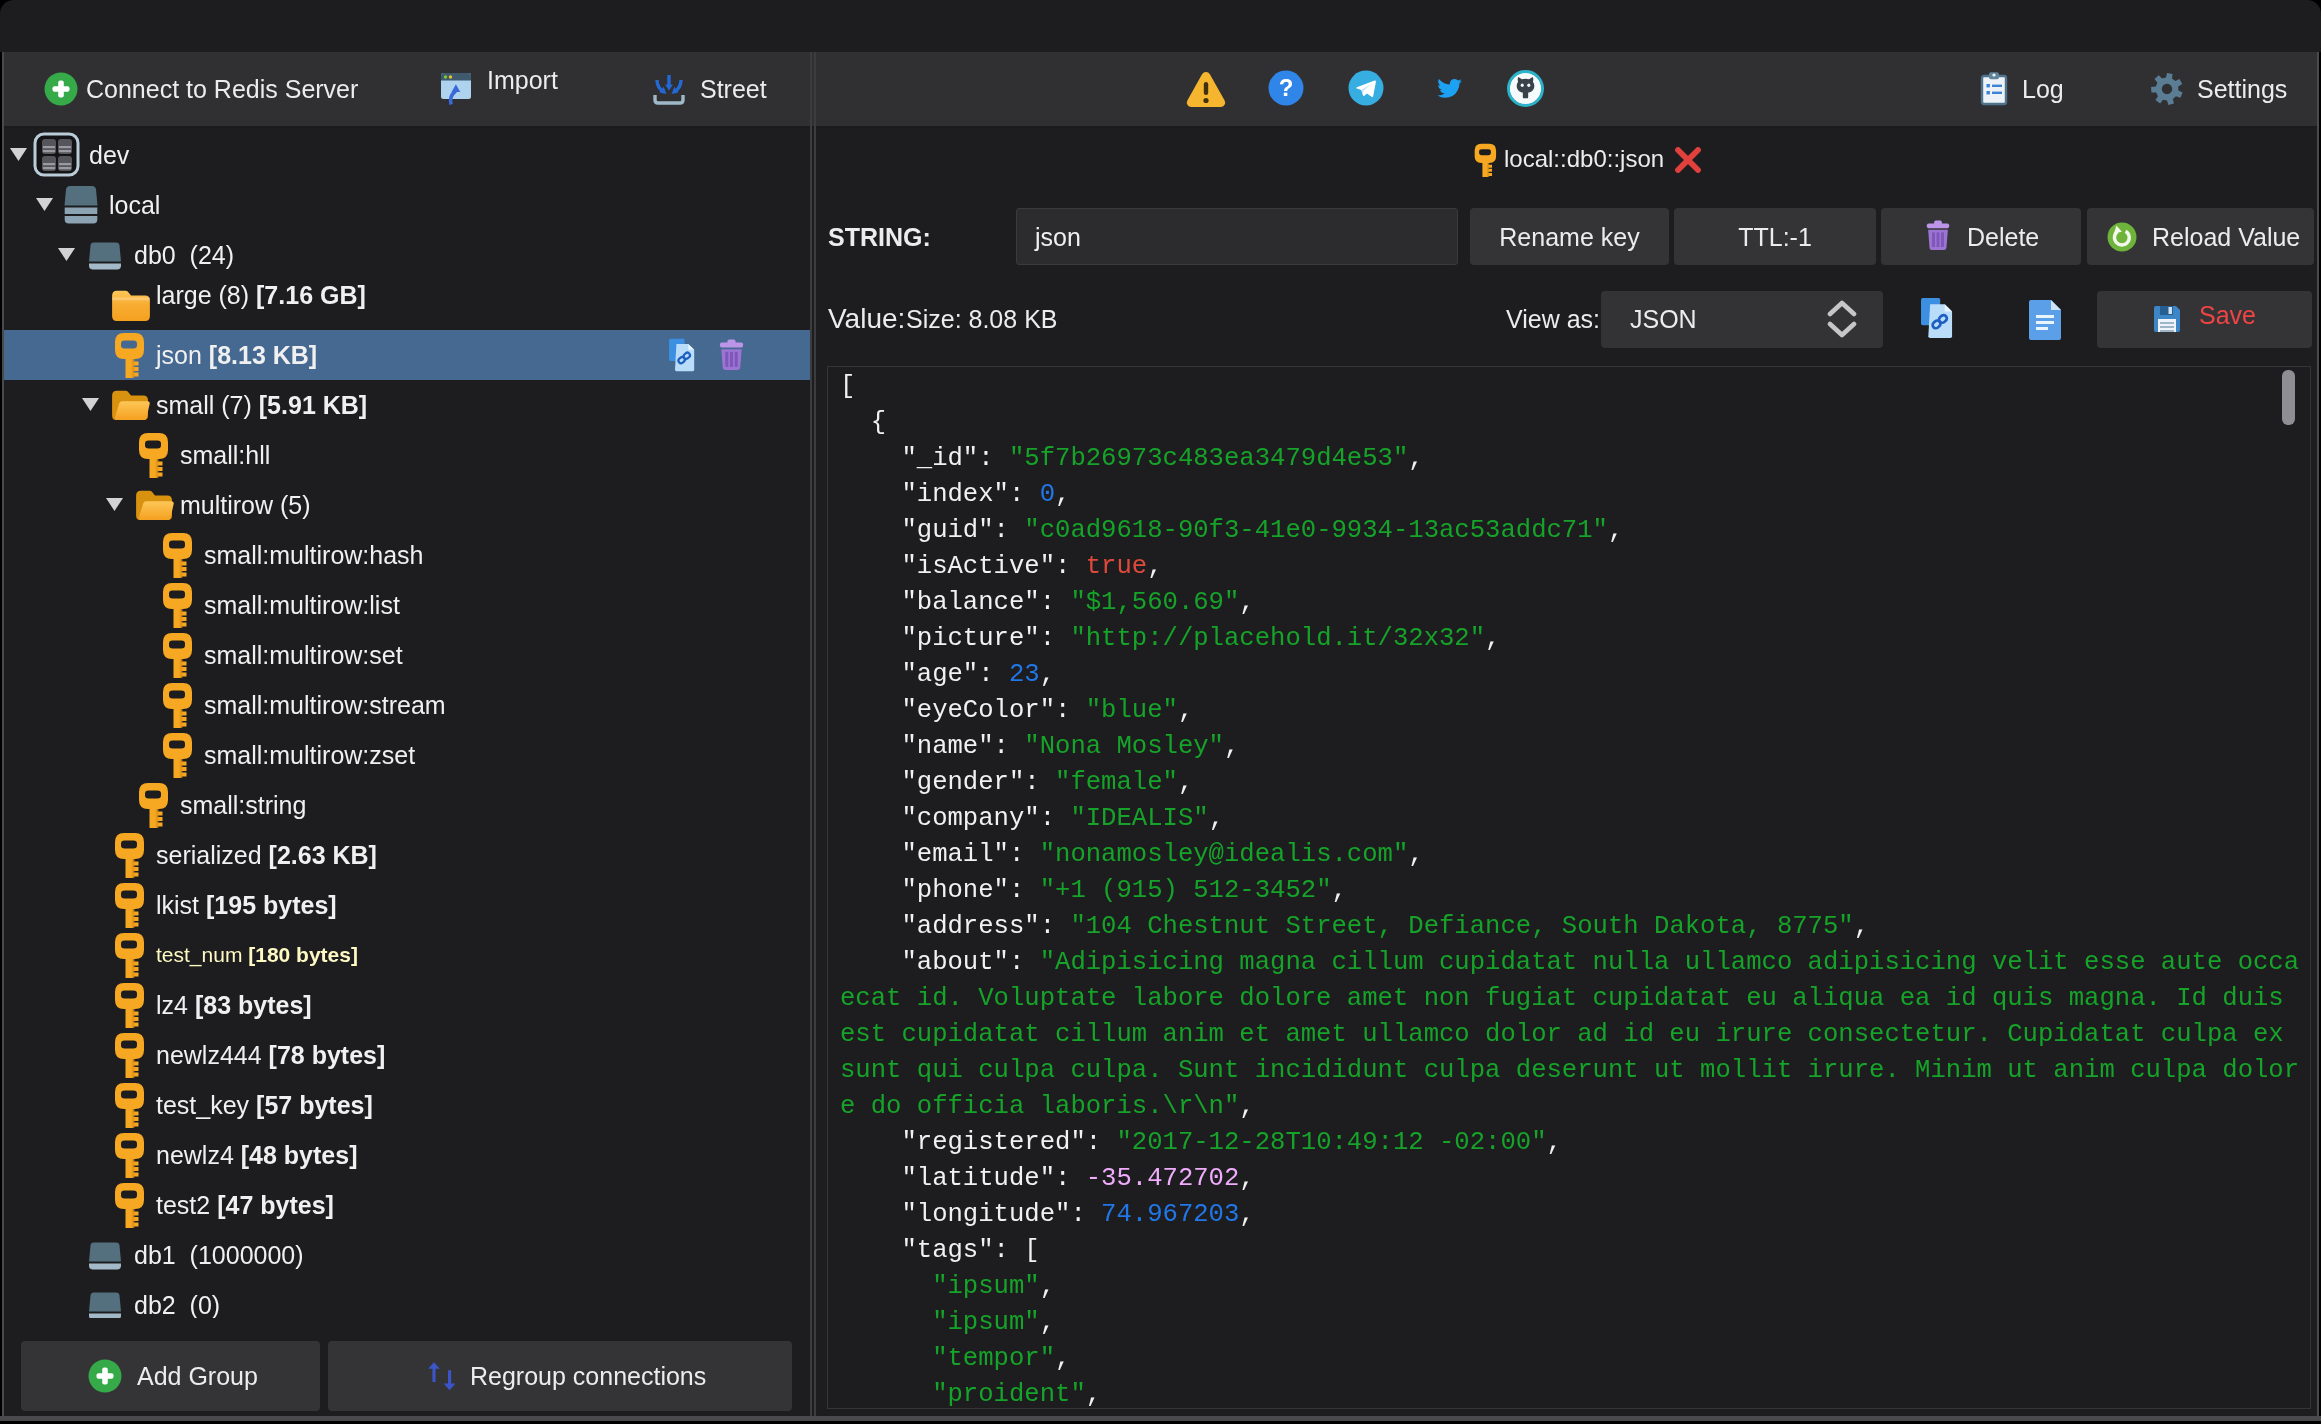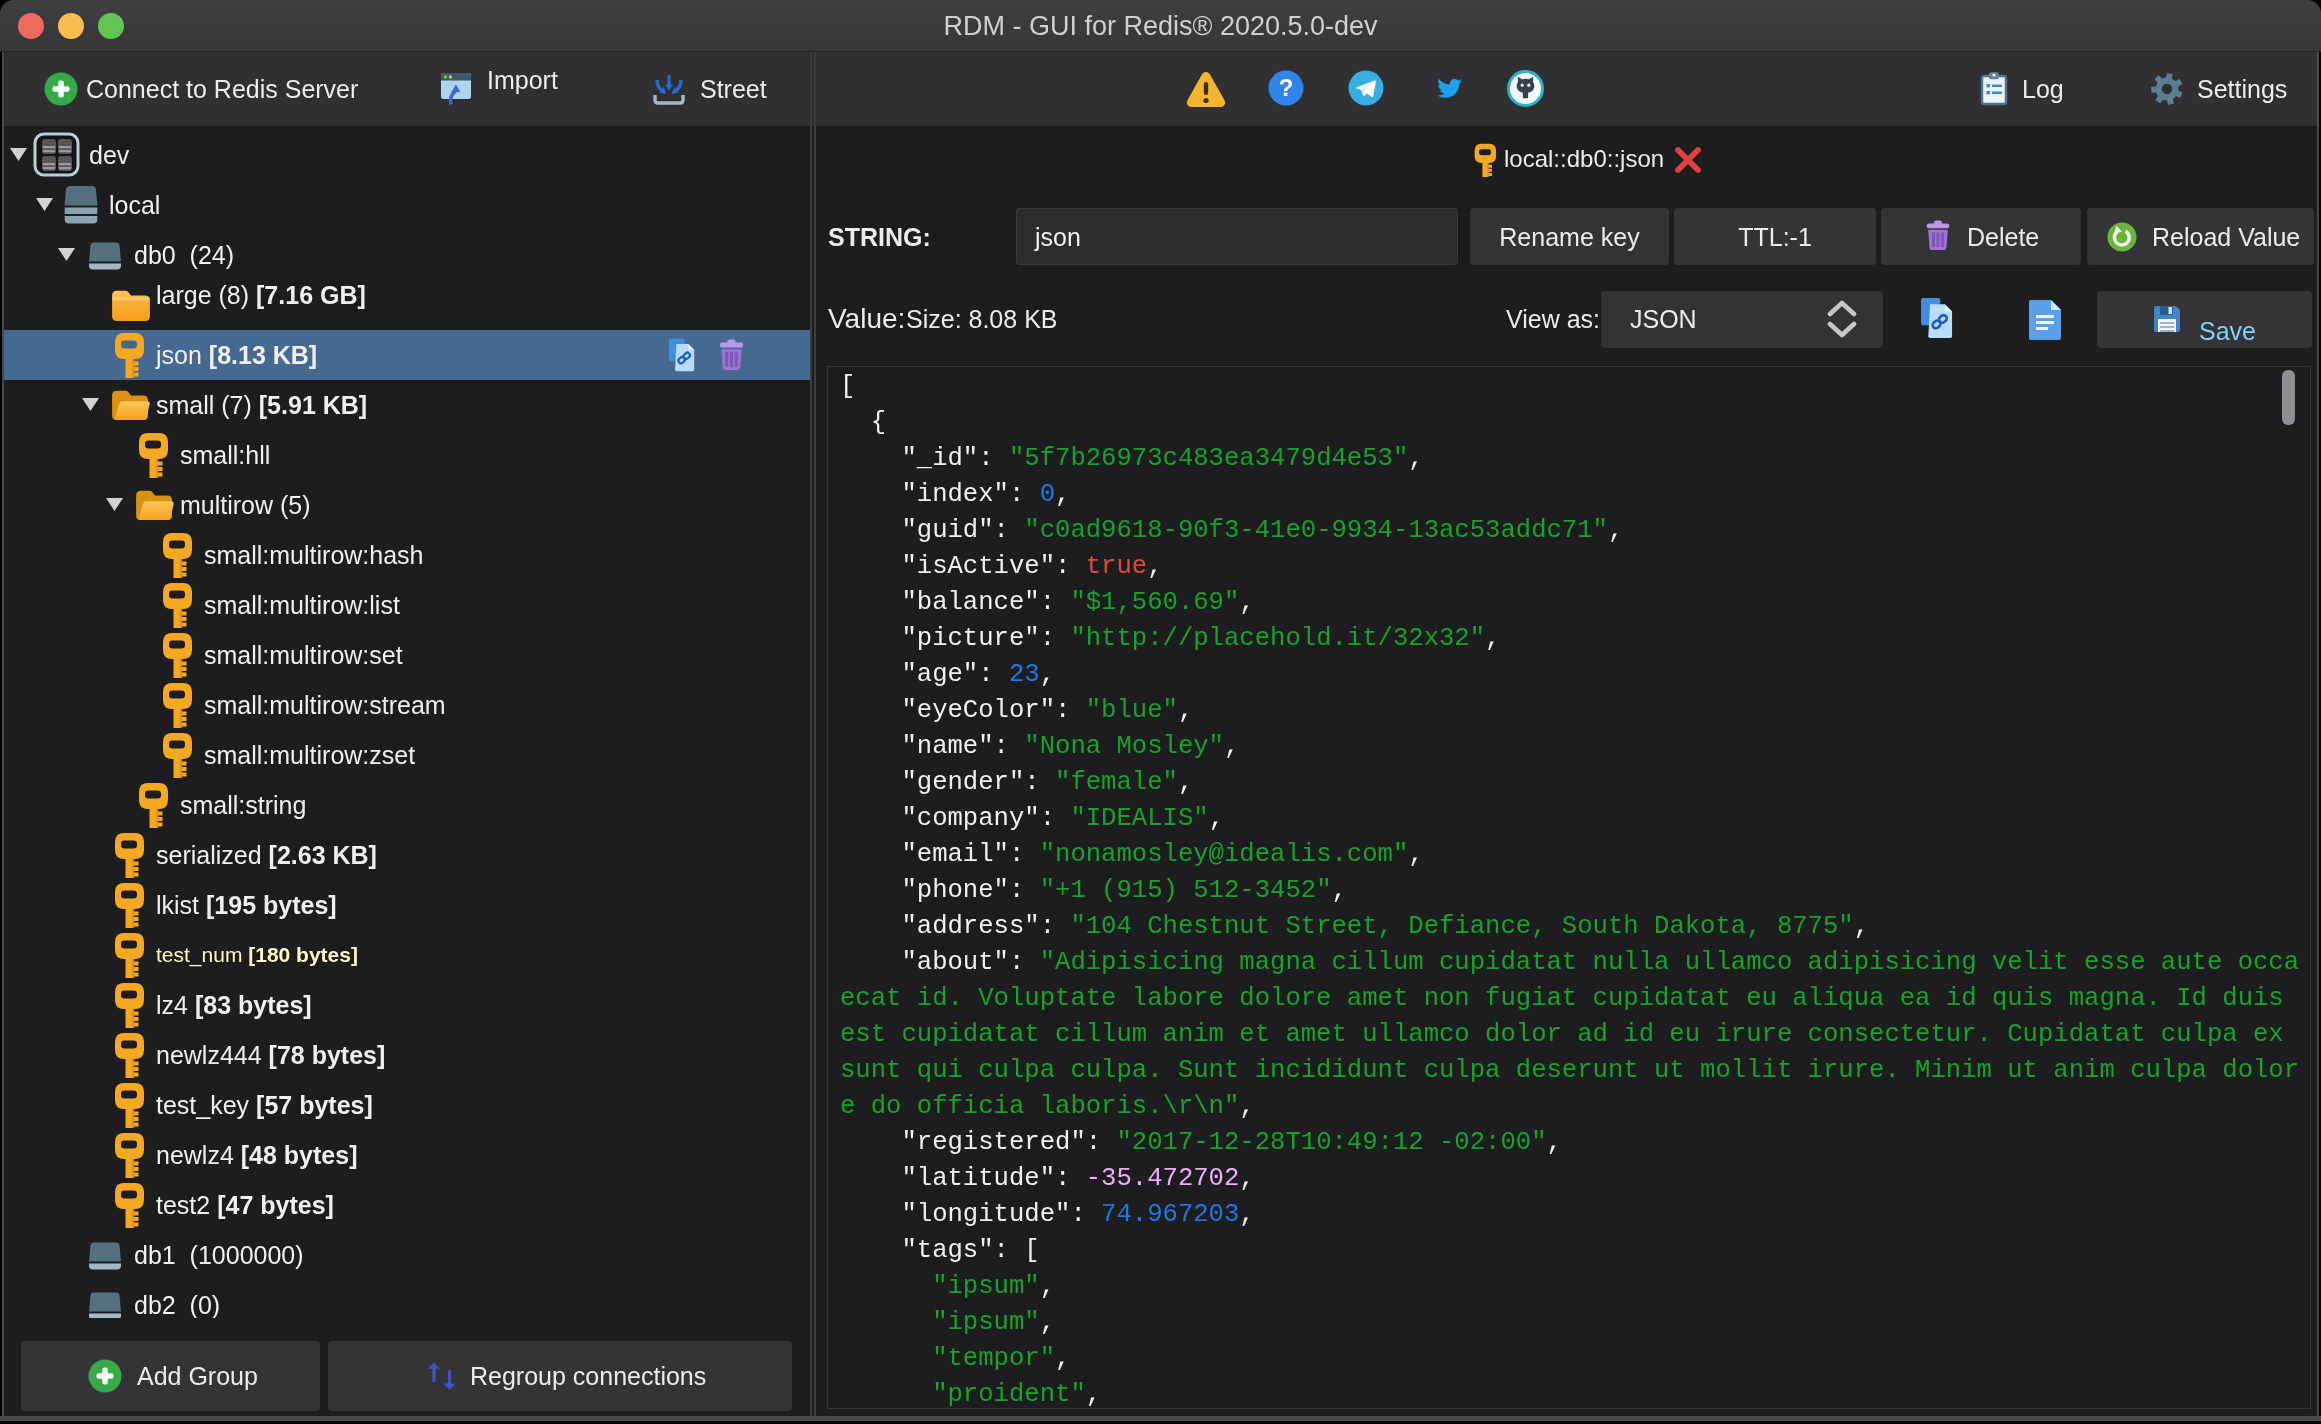--- a/index.html
+++ b/index.html
@@ -2,26 +2,20 @@
 <html><head><meta charset="utf-8"><style>
 *{margin:0;padding:0;box-sizing:border-box}
 html,body{width:2321px;height:1424px;background:#000;overflow:hidden}
 body{font-family:"Liberation Sans",sans-serif;-webkit-font-smoothing:antialiased}
 .abs{position:absolute}
 .lbl{position:absolute;color:#ececee;font-size:25px;line-height:30px;white-space:nowrap}
 .btn{position:absolute;background:#343437;border-radius:4px}
 .btxt{position:absolute;color:#ececee;font-size:25px;line-height:30px;white-space:nowrap}
 </style></head><body>
 <div class="abs" style="left:0;top:0;width:2321px;height:1424px;background:#1d1d1f;border-radius:14px 14px 0 0;overflow:hidden">
-<div class="abs" style="left:0;top:0;width:2321px;height:52px;background:linear-gradient(#3f3f42,#373739);border-bottom:1px solid #252527">
-<div class="abs" style="left:18px;top:13px;width:26px;height:26px;border-radius:13px;background:#ee6a5f"></div>
-<div class="abs" style="left:58px;top:13px;width:26px;height:26px;border-radius:13px;background:#f5bd4f"></div>
-<div class="abs" style="left:98px;top:13px;width:26px;height:26px;border-radius:13px;background:#61c554"></div>
-<div class="abs" style="left:0;top:10px;width:2321px;text-align:center;color:#d0d0d2;font-size:27px;line-height:32px">RDM - GUI for Redis® 2020.5.0-dev</div>
-</div>
 <div class="abs" style="left:0;top:52px;width:2321px;height:76px;background:#303033;border-bottom:2px solid #1b1b1d"></div>
 <svg width="34" height="34" viewBox="0 0 34 34" style="position:absolute;left:44px;top:72px">
       <circle cx="17" cy="17" r="16.5" fill="#36a948"></circle>
 <rect x="8.5" y="14.2" width="17" height="5.6" rx="2" fill="#fff"></rect>
 <rect x="14.2" y="8.5" width="5.6" height="17" rx="2" fill="#fff"></rect>
     </svg>
 <div class="lbl" style="left:86px;top:74px">Connect to Redis Server</div>
 <svg width="33" height="34" viewBox="0 0 33 34" style="position:absolute;left:440px;top:72px">
       <rect x="1" y="1" width="30" height="26" rx="2.5" fill="#aed3ee"></rect>
 <path fill="#3e5a6c" d="M1 3.5 q0-2.5 2.5-2.5 h25 q2.5 0 2.5 2.5 v5 h-30Z"></path>
@@ -381,21 +375,21 @@
       <path fill="#3c85c6" d="M2 4 q0-2 2-2 h20 l4 4 v20 q0 2-2 2 h-22 q-2 0-2-2 Z"></path>
 <rect x="8" y="2" width="13" height="9" fill="#265e92"></rect>
 <rect x="16.5" y="3" width="3.5" height="7" fill="#cfe2f2"></rect>
 <rect x="6" y="15" width="18" height="13" fill="#eef4f9"></rect>
 <g fill="#9fb6c8">
         <rect x="8" y="18" width="14" height="2"></rect>
         <rect x="8" y="22" width="14" height="2"></rect>
         <rect x="8" y="26" width="14" height="2"></rect>
       </g>
     </svg>
-<div class="btxt" style="left:2199px;top:316px;color:#7dd3fc">Save</div>
+<div class="btxt" style="left:2199px;top:300px;color:#ef4444">Save</div>
 <div class="abs" style="left:827px;top:366px;width:1484px;height:1043px;border:1px solid #353538"></div>
 <div class="abs" style="left:828px;top:367px;width:1481px;height:1041px;overflow:hidden">
 <pre style="position:absolute;left:12px;top:2px;font-family:'Liberation Mono',monospace;font-size:25.6px;line-height:36px;"><span style="color:#f1f1f2">[</span>
 <span style="color:#f1f1f2">  {</span>
 <span style="color:#f1f1f2">    "_id": </span><span style="color:#16a329">"5f7b26973c483ea3479d4e53"</span><span style="color:#f1f1f2">,</span>
 <span style="color:#f1f1f2">    "index": </span><span style="color:#2177e8">0</span><span style="color:#f1f1f2">,</span>
 <span style="color:#f1f1f2">    "guid": </span><span style="color:#16a329">"c0ad9618-90f3-41e0-9934-13ac53addc71"</span><span style="color:#f1f1f2">,</span>
 <span style="color:#f1f1f2">    "isActive": </span><span style="color:#dd4a3b">true</span><span style="color:#f1f1f2">,</span>
 <span style="color:#f1f1f2">    "balance": </span><span style="color:#16a329">"$1,560.69"</span><span style="color:#f1f1f2">,</span>
 <span style="color:#f1f1f2">    "picture": </span><span style="color:#16a329">"http://placehold.it/32x32"</span><span style="color:#f1f1f2">,</span>

